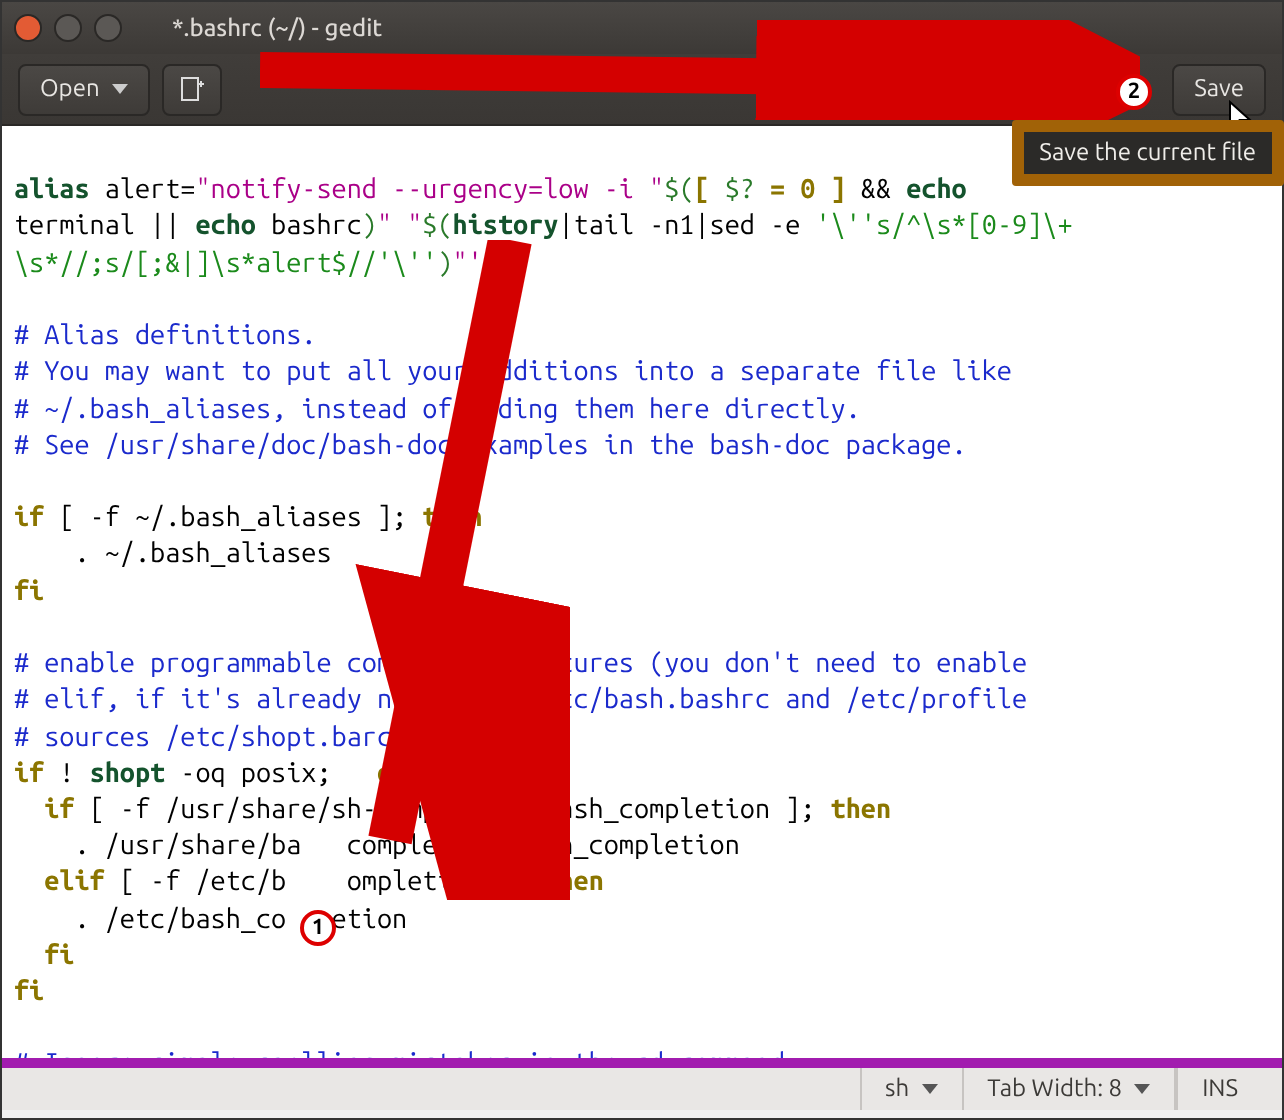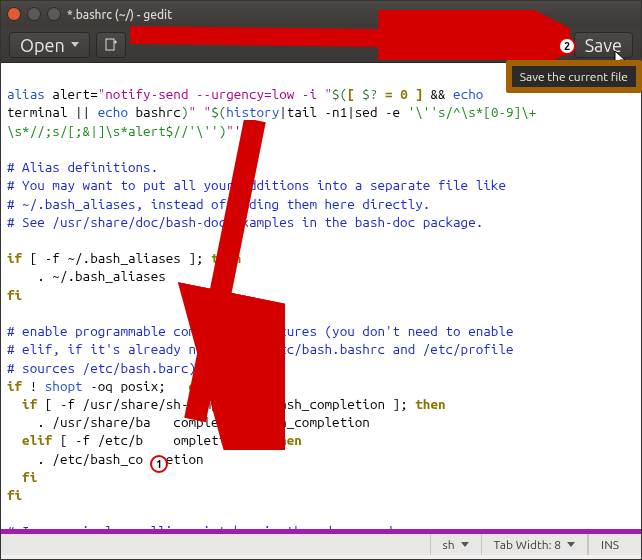--- a/index.html
+++ b/index.html
@@ -22,41 +22,41 @@
   }
   .win-btn {
     width: 14px; height: 14px;
     border-radius: 50%;
     margin-right: 6px;
     display: inline-block;
     background: #5b5855;
     border: 1px solid #2a2826;
   }
   .win-btn.close { background: #e35b34; }
-  .title-text { margin-left: 0; font-size: 12px; font-weight: 500; color:#dcd8d4;}
+  .title-text { margin-left: 19px; font-size: 12px; font-weight: 500; color:#dcd8d4;}
   .toolbar {
     background: linear-gradient(to bottom, #403d3a, #3a3734);
     height: 36px;
     display: flex;
     align-items: center;
     padding: 0 8px;
     gap: 6px;
     border-bottom: 1px solid #2a2826;
     position: relative;
   }
   .btn {
     background: linear-gradient(to bottom,#4b4845,#3e3b38);
     border: 1px solid #2a2826;
     border-radius: 4px;
     height: 26px;
     padding: 0 10px;
     display: flex;
     align-items: center;
     color: #e8e6e3;
-    font-size: 18px;
+    font-size: 12px;
     cursor: pointer;
     gap: 6px;
   }
   .btn.icon-only { padding: 0 7px; }
   .chevron {
     width: 0; height: 0;
     border-left: 4px solid transparent;
     border-right: 4px solid transparent;
     border-top: 5px solid #ccc;
   }
@@ -66,21 +66,21 @@
     font-family: "Ubuntu Mono","DejaVu Sans Mono", monospace;
     font-size: 13.5px;
     line-height: 1.35;
     padding: 4px 6px 2px 6px;
     white-space: pre;
     overflow: hidden;
     height: 466px;
     position: relative;
   }
   .kw { color: #8b7500; font-weight: bold; }  
-  .cmd { color: #1d4ed8; font-weight: normal; } 
+  .cmd { color: #14532d; font-weight: bold; } 
   .str { color: #aa0088; }                    
   .var { color: #2a7a2a; }                    
   .cmt { color: #1b2acc; }                    
   .sq  { color: #1b8a1b; }                    
   .statusbar {
     background: #e9e7e5;
     border-top: 5px solid #a21caf;
     height: 26px;
     display: flex;
     align-items: center;
@@ -168,21 +168,21 @@
 <span class="cmt"># You may want to put all your additions into a separate file like</span>
 <span class="cmt"># ~/.bash_aliases, instead of adding them here directly.</span>
 <span class="cmt"># See /usr/share/doc/bash-doc/examples in the bash-doc package.</span>
 
 <span class="kw">if</span><span> [ -f ~/.bash_aliases ]; </span><span class="kw">then</span>
 <span>    . ~/.bash_aliases</span>
 <span class="kw">fi</span>
 
 <span class="cmt"># enable programmable completion features (you don't need to enable</span>
 <span class="cmt"># elif, if it's already </span><span class="cmt">nabled in /etc/bash.bashrc and /etc/profile</span>
-<span class="cmt"># sources /etc/bash.ba</span><span class="cmt">rc).</span>
+<span class="cmt"># sources /etc/shopt.ba</span><span class="cmt">rc).</span>
 <span class="kw">if</span><span> ! </span><span class="cmd">shopt</span><span> -oq posix;</span><span class="kw">   en</span>
 <span class="kw">  if</span><span> [ -f /usr/share/</span><span>sh-completion/bash_completion ]; </span><span class="kw">then</span>
 <span>    . /usr/share/ba</span><span>   completion/bash_completion</span>
 <span class="kw">  elif</span><span> [ -f /etc/b</span><span>    ompletion ]; </span><span class="kw">then</span>
 <span>    . /etc/bash_co</span><span>   etion</span>
 <span class="kw">  fi</span>
 <span class="kw">fi</span>
 
 <span class="cmt"># Ignore simple spelling mistakes in the cd command</span>
 

